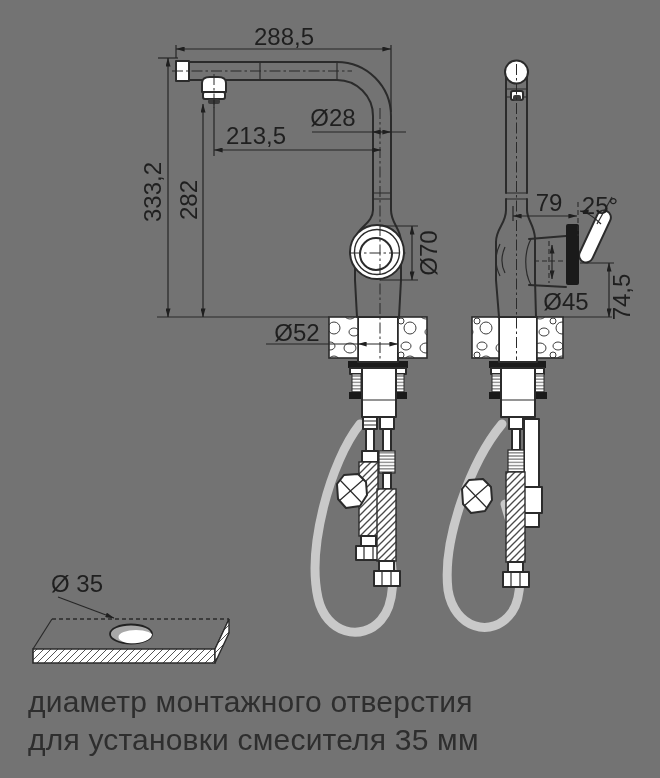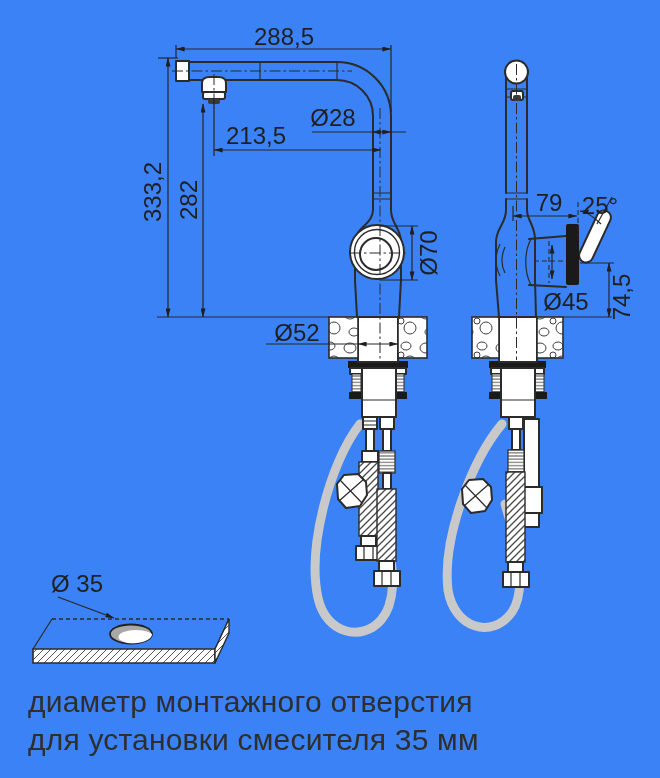--- a/index.html
+++ b/index.html
@@ -1,16 +1,16 @@
 <!DOCTYPE html>
 <html><head>
 <meta charset="utf-8">
 <style>
   html,body{margin:0;padding:0;background:#fff;}
-  .stage{position:relative;width:660px;height:778px;background:#3b82f6;overflow:hidden;text-align:right;}
+  .stage{position:relative;width:660px;height:778px;background:#737373;overflow:hidden;text-align:right;}
   svg{display:block;}
   .o2{fill:#fff;stroke:#2b2b2b;stroke-width:2;stroke-linejoin:round;}
   .ln{fill:none;stroke:#2b2b2b;stroke-width:2;stroke-linecap:round;stroke-linejoin:round;}
   .thin{fill:none;stroke:#2b2b2b;stroke-width:1.2;}
   .dim{fill:none;stroke:#262626;stroke-width:1.2;}
   .cl{fill:none;stroke:#2b2b2b;stroke-width:1;stroke-dasharray:11 3 2.5 3;}
   .dash{fill:none;stroke:#2b2b2b;stroke-width:1.1;stroke-dasharray:5 3;}
   .dark{fill:#1a1a1a;stroke:none;}
   text.d{font-family:"Liberation Sans",sans-serif;font-size:24px;fill:#1f1f1f;}
   text.cap{font-family:"Liberation Sans",sans-serif;font-size:30px;fill:#2e2e2e;letter-spacing:.2px;}

